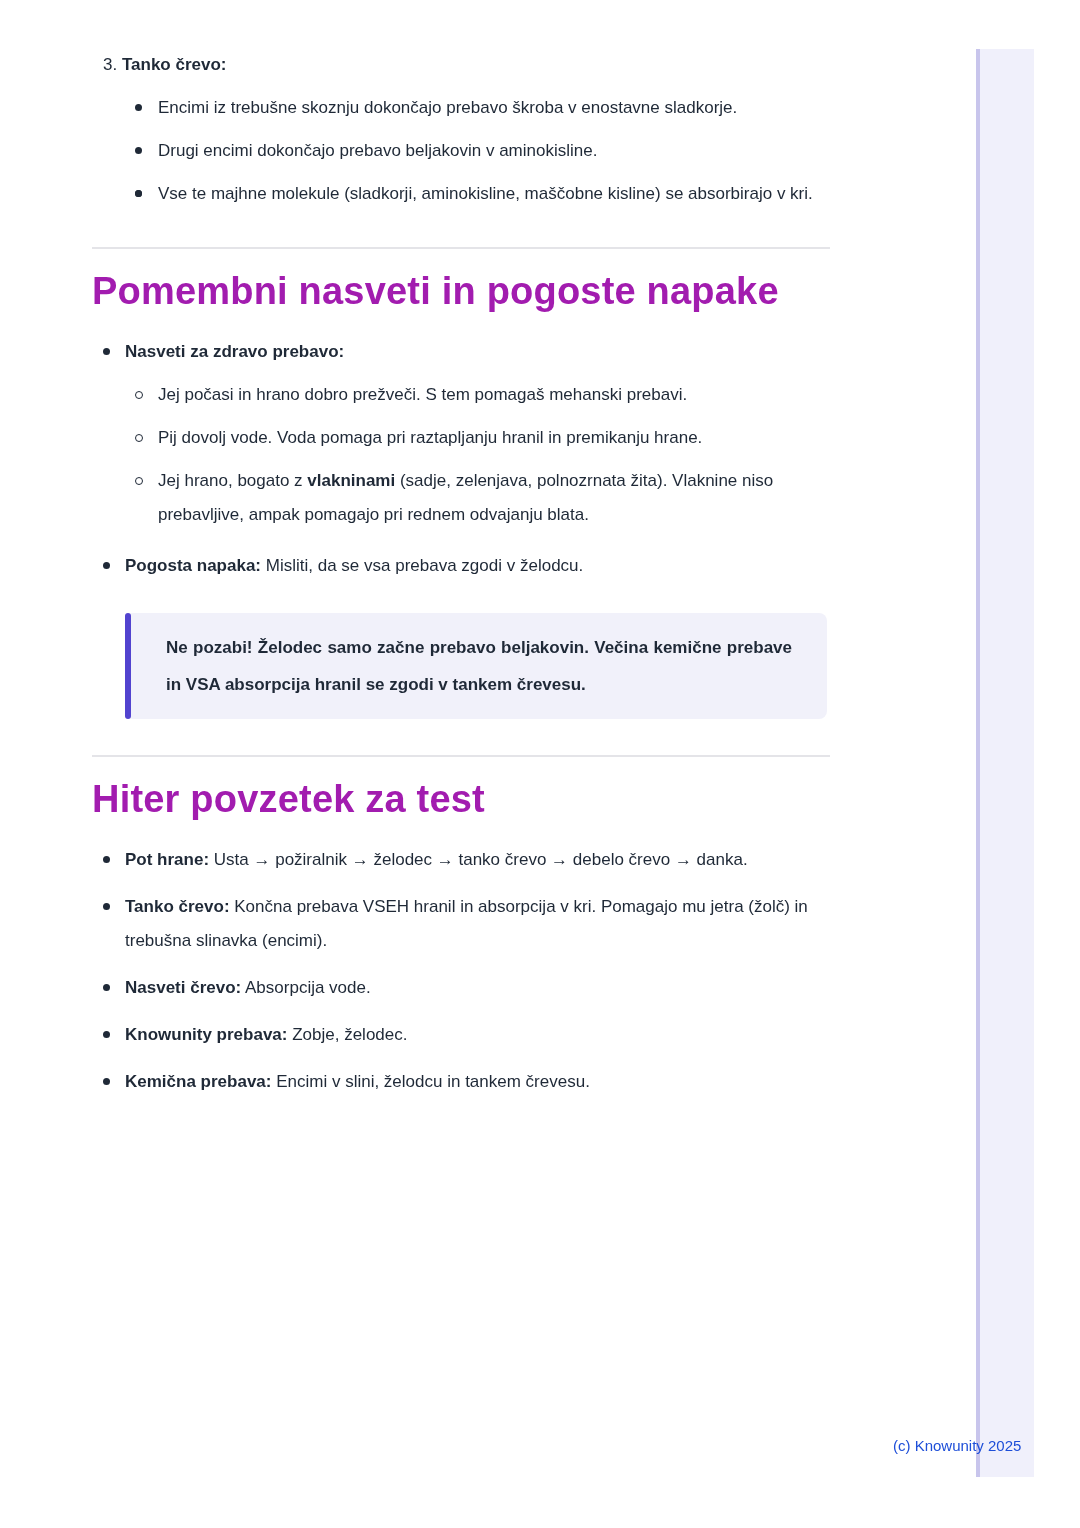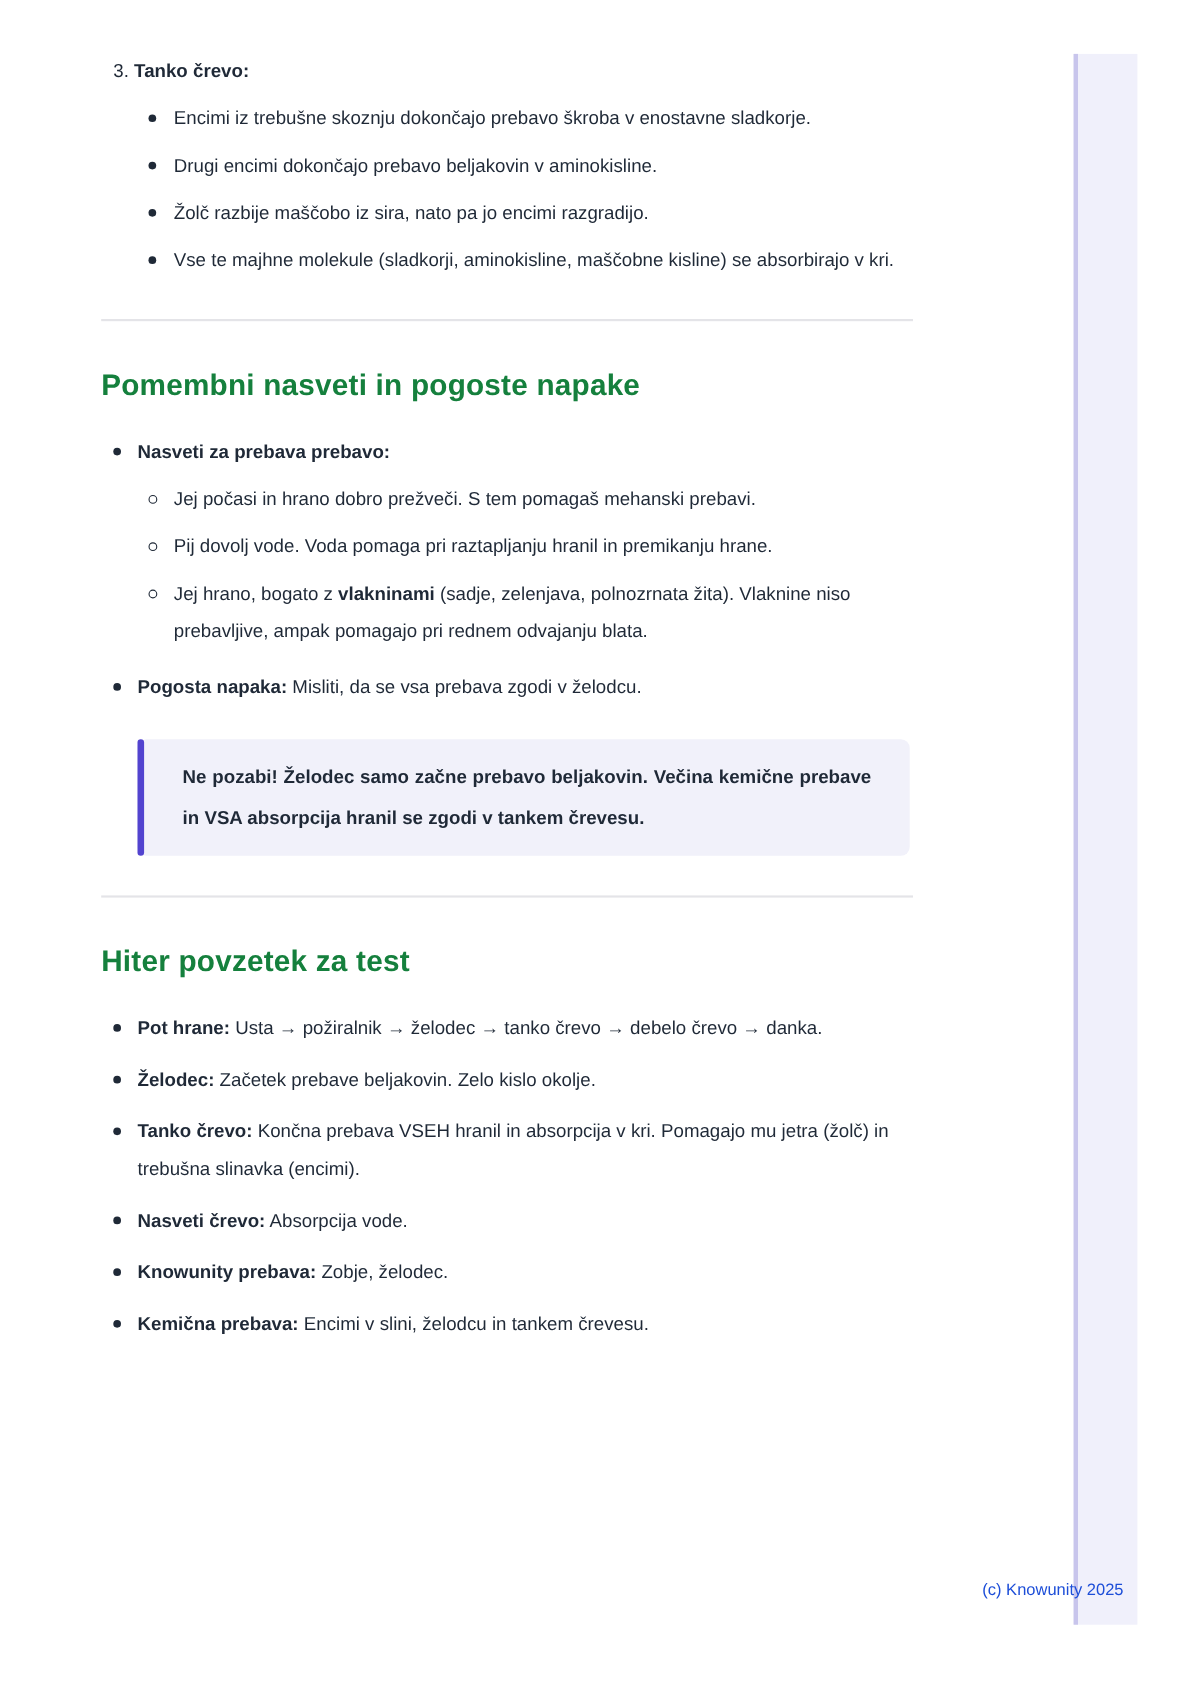--- a/index.html
+++ b/index.html
@@ -21,21 +21,21 @@
   .lvl1 > li { padding-left:33px; margin-top:13px; }
   .lvl1 > li > .dot { position:absolute; left:11px; top:13px; width:7px; height:7px; border-radius:50%; background:#1f2937; }
   .lvl2 { margin-top:2px; }
   .lvl2 > li { padding-left:66px; margin-top:9px; }
   .lvl2 > li > .dot { position:absolute; left:43px; top:13px; width:7px; height:7px; border-radius:50%; background:#1f2937; }
   .lvl2 > li > .circle { position:absolute; left:43px; top:13px; width:8px; height:8px; border-radius:50%; border:1.5px solid #1f2937; background:transparent; }
   .first-tight { margin-top:3px !important; }
 
   .divider { height:2px; background:#e4e4e8; border:none; margin:36px 0 0 0; }
 
-  h2 { color:#15803d; font-size:27px; font-weight:bold; line-height:36px; margin-top:40px; letter-spacing:0.2px; }
+  h2 { color:#a21caf; font-size:38px; font-weight:bold; line-height:36px; margin-top:24px; letter-spacing:0.2px; }
   .after-h2 { margin-top:26px; }
 
   
   .callout {
     position:relative; margin:30px 0 0 33px; width:702px;
     background:#f1f1fa; border-radius:8px;
     padding:16px 35px 16px 41px;
     line-height:37px; text-align:justify;font-weight:bold;
   }
   .callout-bar {
@@ -62,32 +62,32 @@
 
 <div class="content">
 
   <div class="num-line">
     <span>3.</span>
     <b>Tanko črevo:</b>
   </div>
   <ul class="lvl2">
     <li><span class="dot"></span><span>Encimi iz trebušne skoznju dokončajo prebavo škroba v enostavne sladkorje.</span></li>
     <li><span class="dot"></span><span>Drugi encimi dokončajo prebavo beljakovin v aminokisline.</span></li>
-    <li><span class="dot"></span><span>Žolč razbije maščobo iz sira, nato pa jo encimi razgradijo.</span></li>
+    <li><span class="dot"></span></li>
     <li><span class="dot"></span><span>Vse te majhne molekule (sladkorji, aminokisline, maščobne kisline) se absorbirajo v kri.</span></li>
   </ul>
 
   <hr class="divider">
 
   <h2>Pomembni nasveti in pogoste napake</h2>
 
   <ul class="lvl1 after-h2">
     <li class="first-tight">
       <span class="dot"></span>
-      <b>Nasveti za prebava prebavo:</b>
+      <b>Nasveti za zdravo prebavo:</b>
       <ul class="lvl2" style="margin-left:-33px;">
         <li><span class="circle"></span><span>Jej počasi in hrano dobro prežveči. S tem pomagaš mehanski prebavi.</span></li>
         <li><span class="circle"></span><span>Pij dovolj vode. Voda pomaga pri raztapljanju hranil in premikanju hrane.</span></li>
         <li><span class="circle"></span><span>Jej hrano, bogato z </span><b>vlakninami</b><span> (sadje, zelenjava, polnozrnata žita). Vlaknine niso prebavljive, ampak pomagajo pri rednem odvajanju blata.</span></li>
       </ul>
     </li>
     <li class="gap-lg">
       <span class="dot"></span>
       <b>Pogosta napaka:</b><span> Misliti, da se vsa prebava zgodi v želodcu.</span>
     </li>
@@ -98,21 +98,20 @@
     <b>Ne pozabi!</b><span> Želodec samo začne prebavo beljakovin. Večina kemične prebave in VSA absorpcija hranil se zgodi v </span><b>tankem črevesu</b><span>.</span>
   </div>
 
 
   <hr class="divider">
 
   <h2>Hiter povzetek za test</h2>
 
   <ul class="lvl1 after-h2">
     <li class="first-tight"><span class="dot"></span><b>Pot hrane:</b><span> Usta → požiralnik → želodec → tanko črevo → debelo črevo → danka.</span></li>
-    <li><span class="dot"></span><b>Želodec:</b><span> Začetek prebave beljakovin. Zelo kislo okolje.</span></li>
     <li><span class="dot"></span><b>Tanko črevo:</b><span> Končna prebava VSEH hranil in absorpcija v kri. Pomagajo mu jetra (žolč) in trebušna slinavka (encimi).</span></li>
     <li><span class="dot"></span><b>Nasveti črevo:</b><span> Absorpcija vode.</span></li>
     <li><span class="dot"></span><b>Knowunity prebava:</b><span> Zobje, želodec.</span></li>
     <li><span class="dot"></span><b>Kemična prebava:</b><span> Encimi v slini, želodcu in tankem črevesu.</span></li>
   </ul>
 
 </div>
 
 <div class="footer">(c) Knowunity 2025</div>
 

